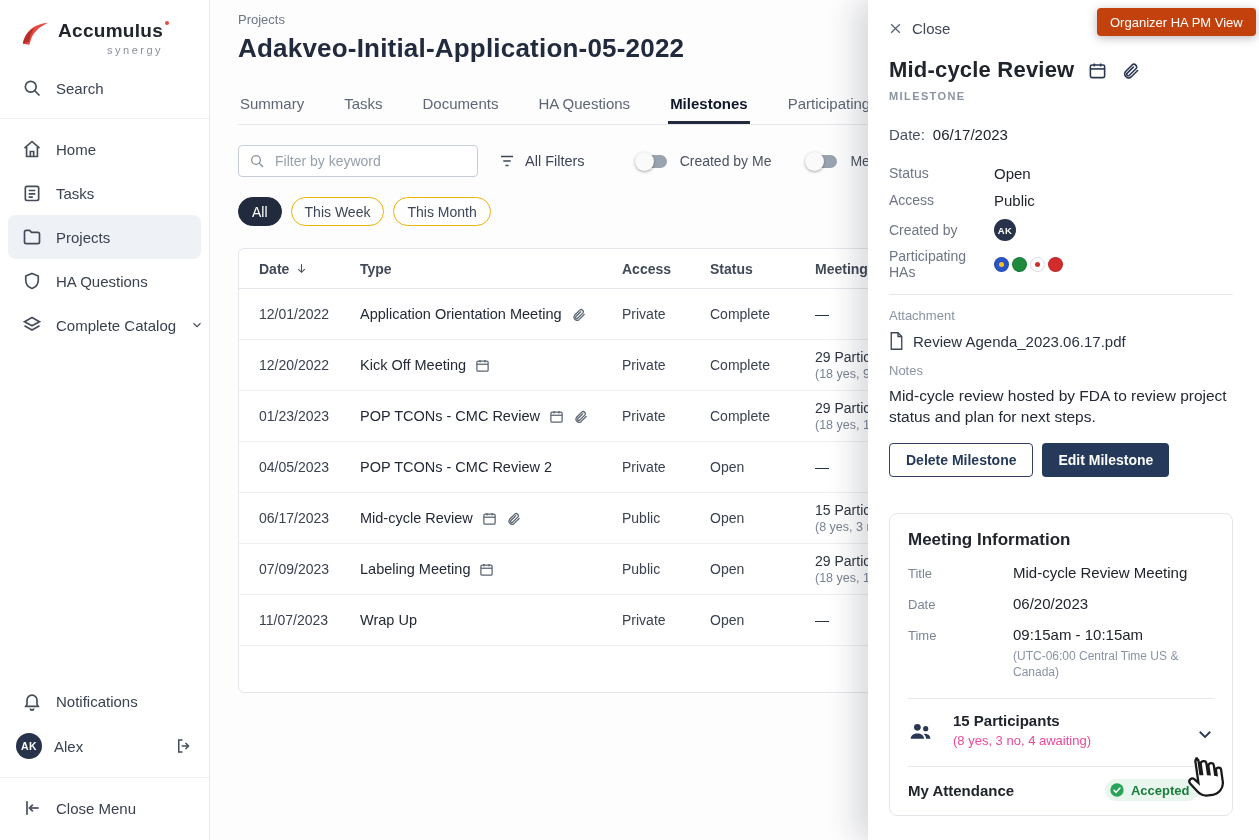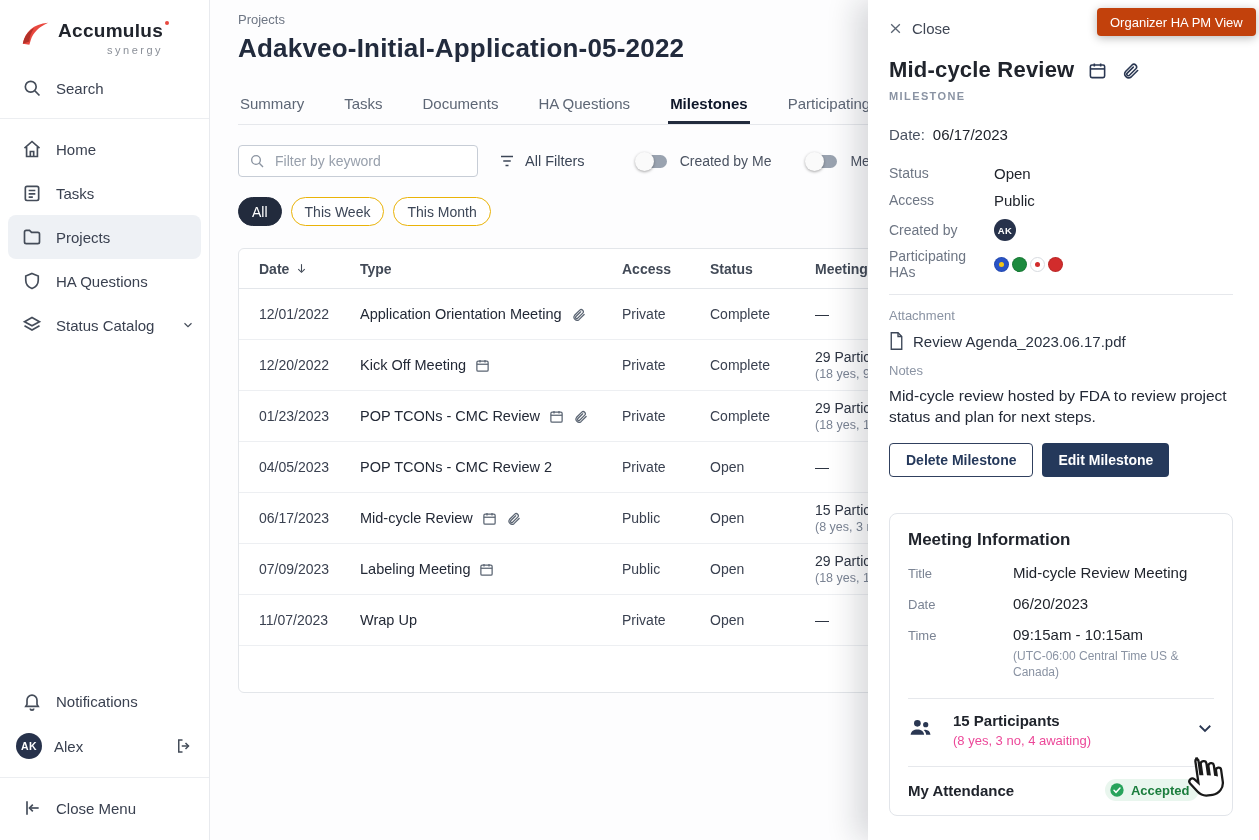--- a/index.html
+++ b/index.html
@@ -121,21 +121,21 @@
   .btn-outline { background:#fff; color:#25395b; border:1px solid #30405e; }
 
   .meet-card { margin-top:36px; width:344px; border:1px solid #e2e5ea; border-radius:8px;
     padding:16px 18px 14px; }
   .meet-h { font-size:17px; font-weight:700; color:#20242c; }
   .mrow { display:flex; margin-top:14px; }
   .mrow .lbl { width:105px; flex:none; font-size:13px; color:#7b8494; padding-top:2px; }
   .mrow .val { font-size:15px; color:#20242c; }
   .tz { font-size:12px; line-height:16px; color:#8a93a3; margin-top:4px; max-width:180px; }
   .meet-sep { height:1px; background:#e6e8ec; margin-top:18px; }
-  .part-row { display:flex; align-items:flex-start; margin-top:13px; }
+  .part-row { display:flex; align-items:center; margin-top:13px; }
   .p-icon { width:25px; height:25px; color:#2a3752; margin-top:3px; flex:none; }
   .part-texts { margin-left:20px; flex:1; }
   .part-main { font-size:15px; font-weight:700; color:#20242c; }
   .part-sub { font-size:13px; color:#ec4899; margin-top:4px; }
   .chev { width:18px; height:18px; color:#2a3752; margin-top:7px; cursor:pointer; flex:none; }
   .att-row { display:flex; align-items:center; margin-top:12px; }
   .att-label { flex:1; font-size:15px; font-weight:700; color:#20242c; }
   .badge { display:flex; align-items:center; gap:6px; background:#e9f6ee; border-radius:13px;
     padding:3px 10px 3px 4px; font-size:13px; font-weight:600; color:#1b7d3d; cursor:pointer; }
   .badge svg { width:16px; height:16px; flex:none; }
@@ -195,21 +195,21 @@
     <svg viewBox="0 0 24 24" fill="none" stroke="currentColor" stroke-width="2">
         <path d="M12 3l7.5 3v5.2c0 4.6-3.1 8.2-7.5 9.8-4.4-1.6-7.5-5.2-7.5-9.8V6z"></path>
       </svg>
     <span class="nav-label">HA Questions</span>
   </div>
   <div class="nav-item">
     <svg viewBox="0 0 24 24" fill="none" stroke="currentColor" stroke-width="2">
         <path d="M12 3 21 8l-9 5-9-5z"></path>
         <path d="M3 13l9 5 9-5"></path>
       </svg>
-    <span class="nav-label">Status Catalog</span>
+    <span class="nav-label">Complete Catalog</span>
     <svg viewBox="0 0 24 24" fill="none" stroke="currentColor" stroke-width="2" style="width:14px;height:14px">
         <path d="M6 9l6 6 6-6"></path>
       </svg>
   </div>
 
   <div class="sidebar-bottom">
     <div class="nav-item">
       <svg viewBox="0 0 24 24" fill="none" stroke="currentColor" stroke-width="2">
           <path d="M6 16v-5a6 6 0 1 1 12 0v5l1.5 2.5h-15z"></path>
           <path d="M10 21a2 2 0 0 0 4 0"></path>

